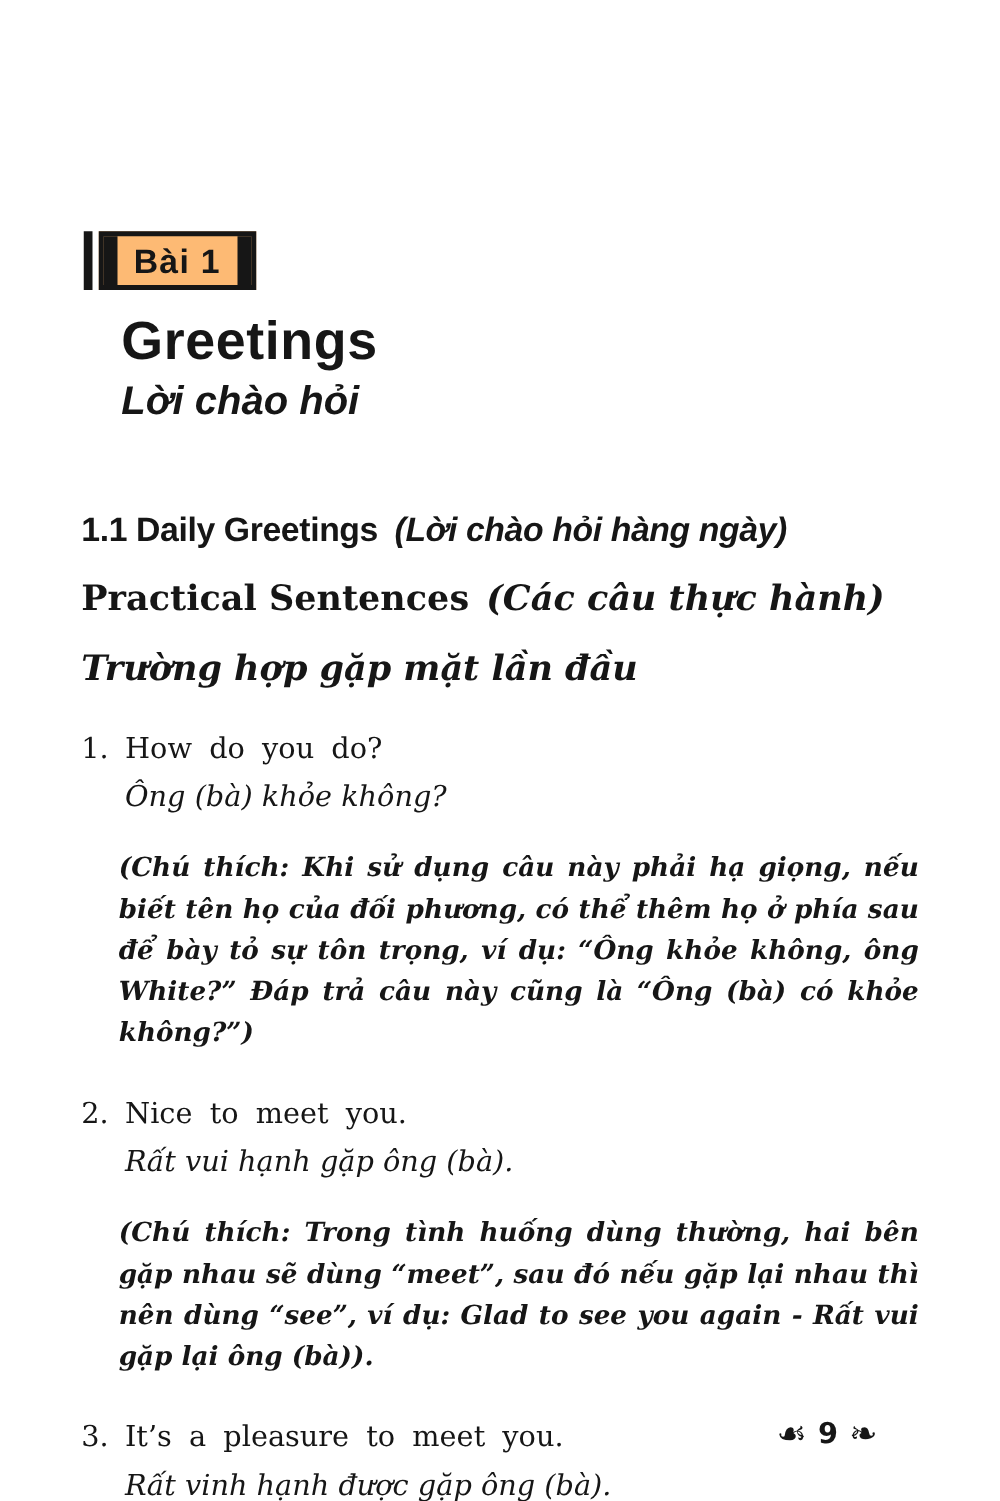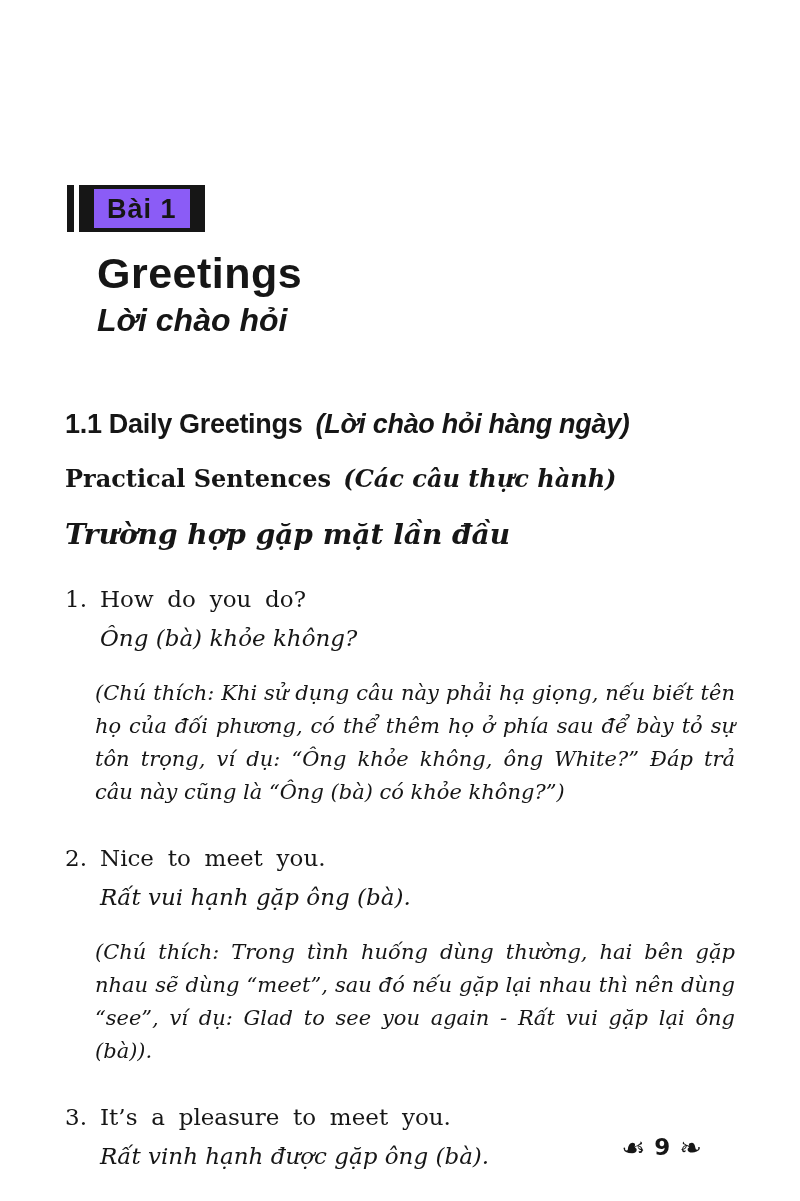--- a/index.html
+++ b/index.html
@@ -10,21 +10,21 @@
     background:#ffffff;
     color:#161616;
     font-family:"DejaVu Serif", serif;
     overflow:hidden;
   }
   .content { padding:185px 65px 0 65px; }
 
   
   .badge { display:inline-flex; align-items:stretch; height:47px; margin-left:2px; }
   .badge-outerbar { width:7px; background:#161616; margin-right:5px; }
-  .badge-box { border:4px solid #161616; display:flex; align-items:stretch; background:#8b5cf6; }
+  .badge-box { border:4px solid #161616; display:flex; align-items:stretch; background:#fdba74; }
   .badge-innerbar { width:11px; background:#161616; }
   .badge-label {
     padding:1px 13px 0 13px;
     font-family:"Liberation Sans", sans-serif;
     font-weight:bold; font-size:27px; line-height:38px;
     letter-spacing:1px;
   }
 
   
   .title-block { margin:13px 0 0 32px; }
@@ -37,37 +37,38 @@
     font-weight:bold; font-style:italic; font-size:32px; line-height:47px;
   }
 
   
   .section-heading {
     margin-top:64px;
     font-family:"Liberation Sans", sans-serif;
     font-weight:bold; font-size:27px; line-height:32px; letter-spacing:-0.3px;
   }
   .section-heading .paren { font-style:italic; margin-left:6px;text-align:right; }
-  .practical-heading { margin-top:24px; font-weight:bold; font-size:24px; line-height:30px; }
+  .practical-heading { margin-top:24px; font-weight:bold; font-size:28px; line-height:30px; }
   .practical-heading .paren { font-style:italic; margin-left:4px; }
   .situation-heading {
     margin-top:26px; font-weight:bold; font-style:italic;
     font-size:28px; line-height:30px;
   }
 
   
   .item { margin-top:34px; }
   .item-line { display:flex; }
   .item-number { width:35px; flex:0 0 35px; font-size:23px; line-height:30px; }
   .item-english { font-size:23px; line-height:30px; word-spacing:0.28em; }
   .item-viet { margin:9px 0 0 35px; font-style:italic; font-size:23px; line-height:30px; }
   .item-note {
     margin:24px 0 0 30px; width:640px;
     font-style:italic; font-size:21px; line-height:33px;
     text-align:justify;
+    font-weight:bold;
   }
 
   
   .footer {
     position:absolute; right:98px; bottom:40px;
     display:flex; align-items:center; gap:9px;
   }
   .ornament { font-family:"DejaVu Sans", sans-serif; font-size:27px; line-height:27px; font-weight:bold; }
   .page-number { font-family:"DejaVu Sans", sans-serif; font-weight:bold; font-size:23px; line-height:27px; }
 </style>

